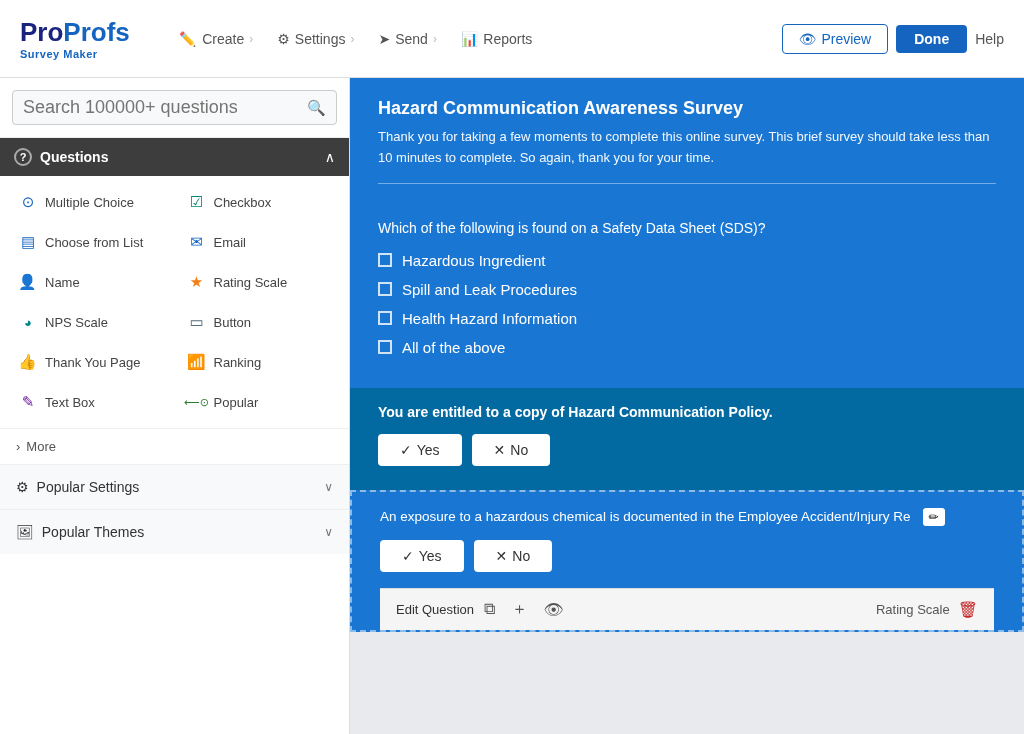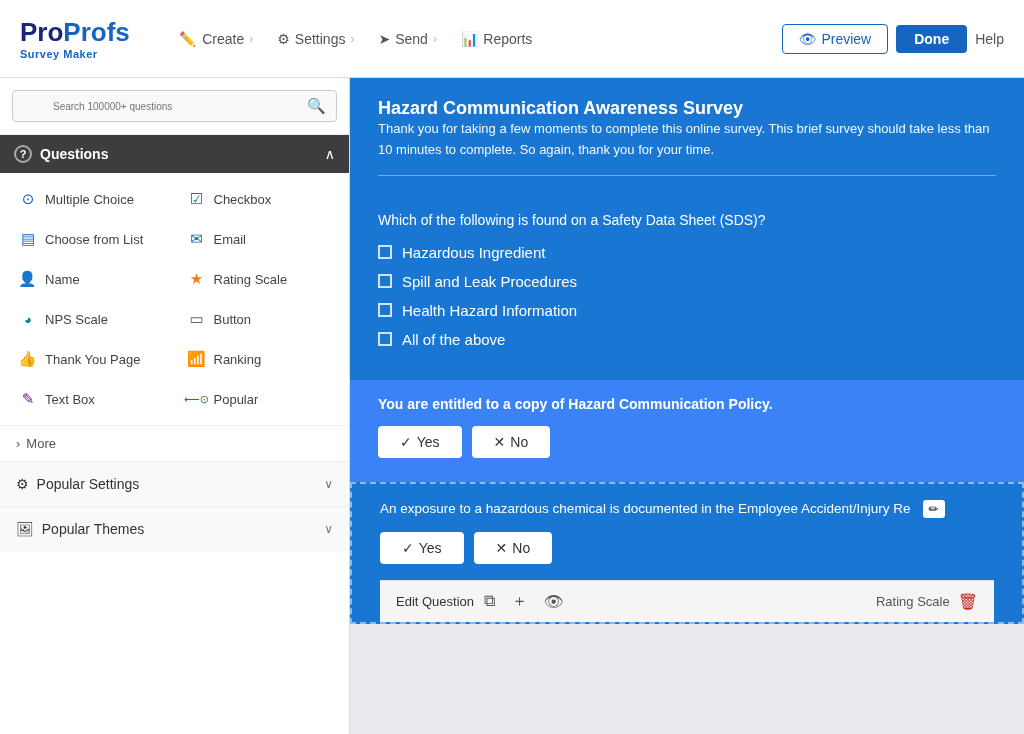--- a/index.html
+++ b/index.html
@@ -20,21 +20,21 @@
     .btn-done { background: #1565c0; color: #fff; border: none; padding: 6px 18px; border-radius: 4px; cursor: pointer; font-size: 14px; font-weight: 600; }
     .btn-help { background: none; border: none; color: #555; cursor: pointer; font-size: 14px; }
 
     
     .layout { display: flex; height: calc(100vh - 62px); }
 
     
     .sidebar { width: 350px; min-width: 350px; background: #fff; border-right: 1px solid #ddd; overflow-y: auto; }
     .search-box { padding: 12px; border-bottom: 1px solid #eee; }
     .search-inner { display: flex; align-items: center; border: 1px solid #ccc; border-radius: 4px; padding: 6px 10px; background: #f8f9fa; }
-    .search-inner input { border: none; background: none; outline: none; flex: 1; font-size: 10px; color: #14532d; margin-left: 30px; }
+    .search-inner input { border: none; background: none; outline: none; flex: 1; font-size: 18px; color: #14532d; }
     .search-icon { color: #999; font-size: 15px; }
 
     .section-header { background: #3d3d3d; color: #fff; padding: 10px 14px; display: flex; align-items: center; justify-content: space-between; cursor: pointer; }
     .section-header-left { display: flex; align-items: center; gap: 8px; font-size: 14px; font-weight: 600; }
     .question-grid { display: grid; grid-template-columns: 1fr 1fr; gap: 0; padding: 6px; }
     .q-item { display: flex; align-items: center; gap: 7px; padding: 10px 12px; cursor: pointer; border-radius: 4px; font-size: 13px; color: #444; }
     .q-icon { width: 20px; height: 20px; display: flex; align-items: center; justify-content: center; font-size: 15px; }
     .q-icon.blue { color: #1565c0; }
     .q-icon.teal { color: #00897b; }
     .q-icon.orange { color: #e65100; }
@@ -49,31 +49,31 @@
 
     .accordion-section { border-top: 1px solid #eee; }
     .accordion-header { display: flex; align-items: center; justify-content: space-between; padding: 14px 16px; cursor: pointer; background: #f8f9fa; }
     .accordion-header-left { display: flex; align-items: center; gap: 8px; font-size: 14px; color: #333; font-weight: 500; }
     .chevron { font-size: 12px; color: #777; }
 
     
     .main { flex: 1; overflow-y: auto; padding: 0; background: #e8eaed; }
     .survey-container { margin: 0; }
     .survey-header { background: #1976d2; color: #fff; padding: 20px 28px 16px; }
-    .survey-title { font-size: 18px; font-weight: 700; }
+    .survey-title { font-size: 18px; font-weight: 700; margin-bottom: 8px; }
     .survey-desc { font-size: 13px; line-height: 1.6; opacity: 0.95; }
     .survey-divider { border: none; border-top: 1px solid rgba(255,255,255,0.4); margin: 14px 0 0; }
 
     .question-block { background: #1976d2; color: #fff; padding: 20px 28px; }
     .question-text { font-size: 14px; margin-bottom: 16px; }
     .answer-option { display: flex; align-items: center; gap: 10px; margin-bottom: 12px; }
     .answer-option .checkbox { width: 14px; height: 14px; border: 2px solid rgba(255,255,255,0.8); background: transparent; display: inline-block; flex-shrink: 0; }
     .answer-label { font-size: 15px; text-align: right; }
 
-    .yes-no-block { background: #3b82f6; color: #fff; padding: 16px 28px 24px; }
+    .yes-no-block { background: #0369a1; color: #fff; padding: 16px 28px 24px; }
     .yes-no-question { font-weight: 700; font-size: 14px; margin-bottom: 14px; }
     .yes-no-buttons { display: flex; gap: 10px; }
     .btn-yes, .btn-no { background: #fff; color: #333; border: none; padding: 8px 22px; border-radius: 4px; cursor: pointer; font-size: 14px; display: flex; align-items: center; gap: 5px; }
     .active-question-text { font-size: 13.5px; color: #fff; margin-bottom: 14px; display: flex; align-items: center; gap: 12px; }
     .edit-pencil { background: #fff; border: none; border-radius: 3px; padding: 2px 6px; cursor: pointer; font-size: 12px; }
 
     .edit-toolbar { background: #f5f5f5; border-top: 1px solid #ddd; padding: 8px 16px; display: flex; align-items: center; justify-content: space-between; }
     .edit-toolbar-left { display: flex; align-items: center; gap: 4px; }
     .edit-label { font-size: 13px; color: #333; font-weight: 500; }
     .toolbar-icon { background: none; border: none; cursor: pointer; color: #555; font-size: 16px; padding: 2px 6px; }

